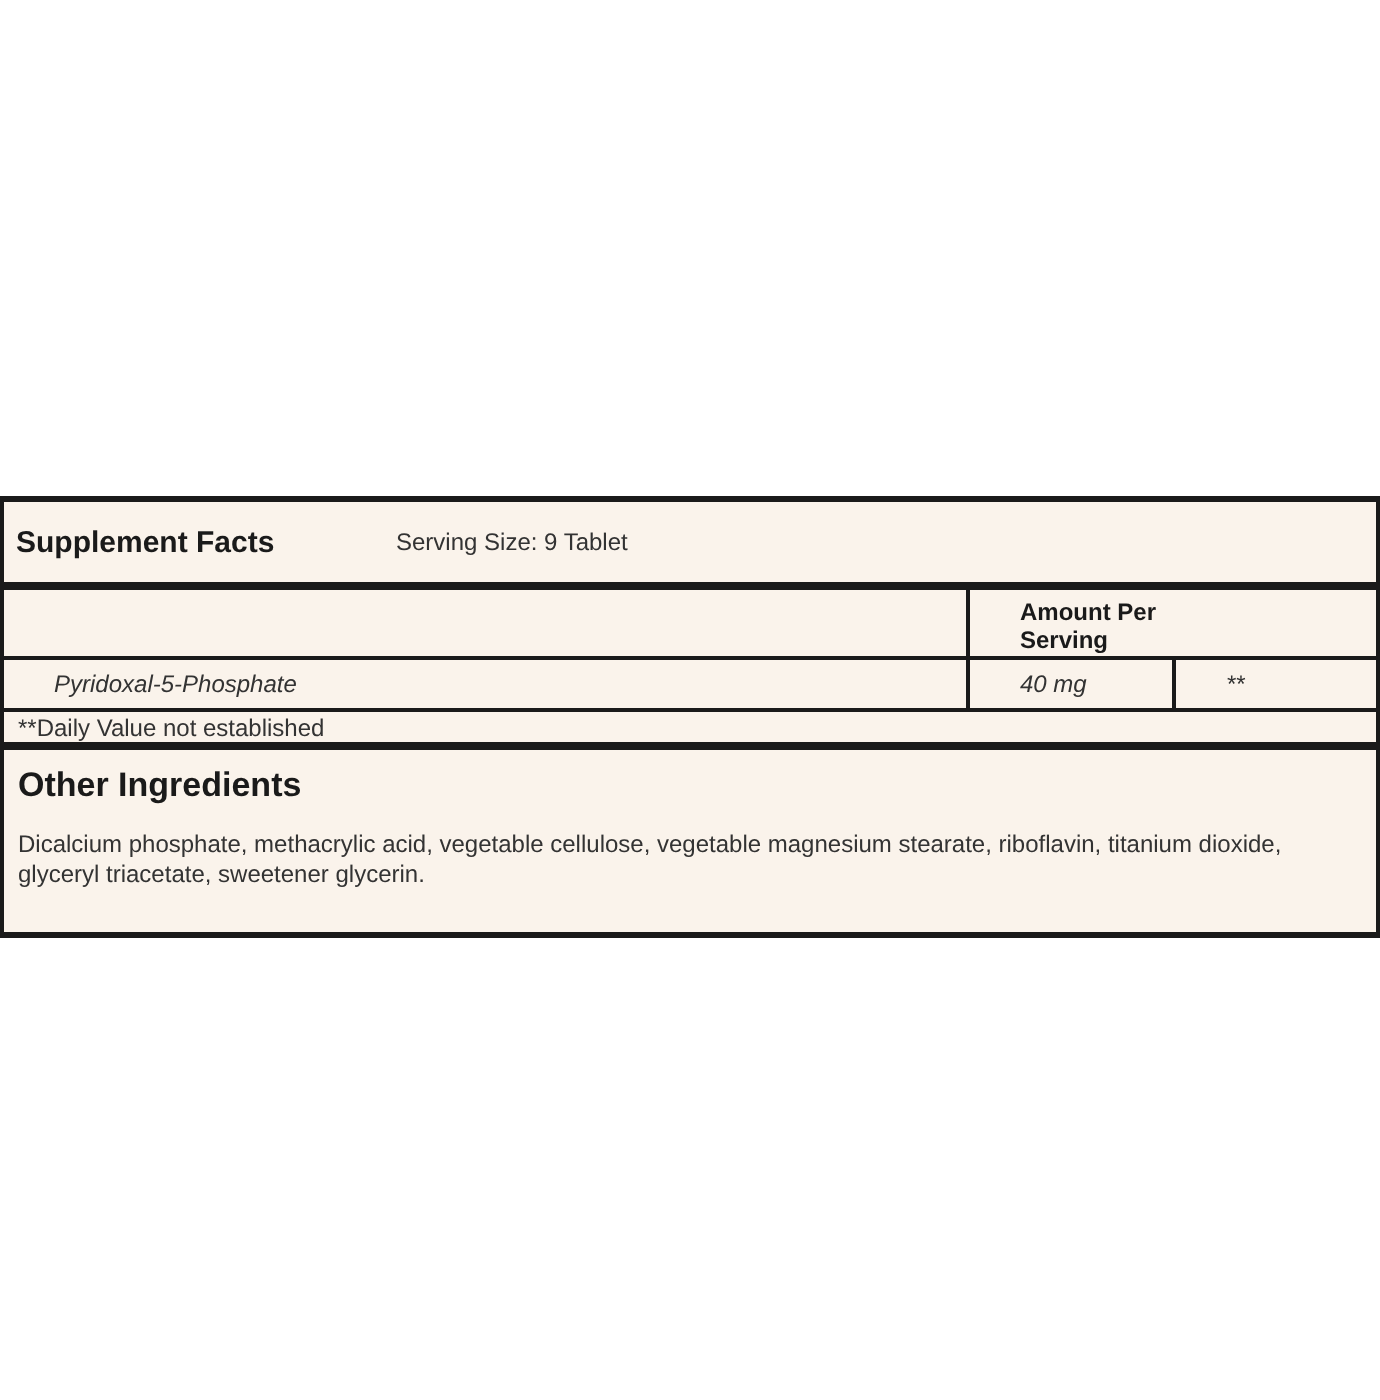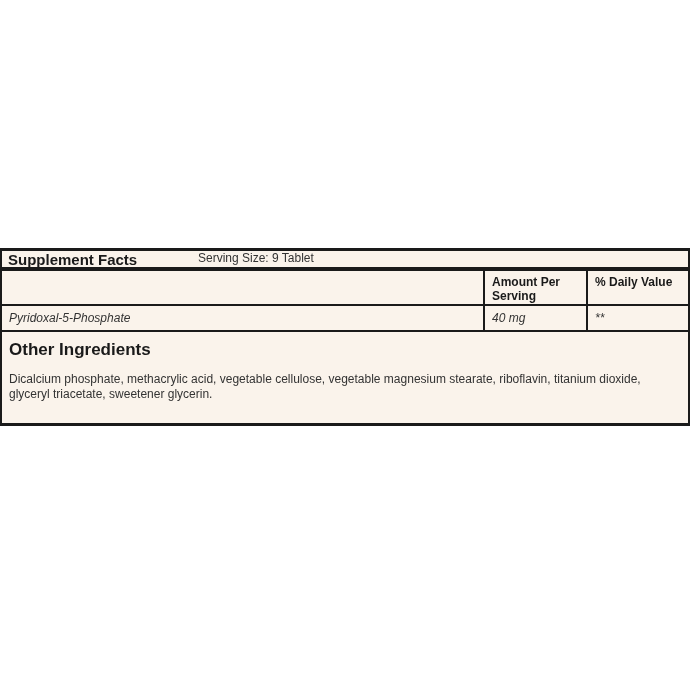--- a/index.html
+++ b/index.html
@@ -22,40 +22,41 @@
     background: #FAF3EB;
     border: 2px solid #1a1a1a;
     border-top-width: 3px;
     border-bottom-width: 3px;
     color: #333333;
     font-size: 12px;
   }
   
   .title-row {
     display: flex;
-    height: 20px;
+    align-items: center;
+    height: 44px;
     border-bottom: 4px solid #1a1a1a;
   }
   .panel-title {
     font-size: 15px;
     font-weight: bold;
     color: #1a1a1a;
     padding-left: 6px;
     width: 196px;
     flex: none;
     white-space: nowrap;
   }
   .serving-size { white-space: nowrap; }
   .serving-size .label { font-weight: normal; }
   
   .grid-row {
     display: grid;
     grid-template-columns: 481px 103px 1fr;
   }
-  .grid-row .cell { padding-left: 7px; }
+  .grid-row .cell { padding-left: 25px; }
   .grid-row .cell.col2, .grid-row .cell.col3 {
     border-left: 2px solid #1a1a1a;
   }
   .header-row {
     height: 35px;
     border-bottom: 2px solid #1a1a1a;
   }
   .header-row .cell {
     font-weight: bold;
     color: #1a1a1a;
@@ -109,29 +110,29 @@
     <div class="title-row">
       <div class="panel-title">Supplement Facts</div>
       <div class="serving-size">
         <span class="label">Serving Size:</span><span> 9 Tablet</span>
       </div>
     </div>
 
     <div class="grid-row header-row">
       <div class="cell col1"></div>
       <div class="cell col2">Amount Per Serving</div>
-      <div class="cell col3">% Daily Value</div>
     </div>
 
     <div class="grid-row data-row">
       <div class="cell col1">Pyridoxal-5-Phosphate</div>
       <div class="cell col2">40 mg</div>
       <div class="cell col3">**</div>
     </div>
 
+    <div class="footnote-row">**Daily Value not established</div>
 
     <div class="other-section">
       <div class="other-heading">Other Ingredients</div>
       <div class="ingredients-text">Dicalcium phosphate, methacrylic acid, vegetable cellulose, vegetable magnesium stearate, riboflavin, titanium dioxide, glyceryl triacetate, sweetener glycerin.</div>
     </div>
 
   </div>
 </div>
 
 </body></html>

